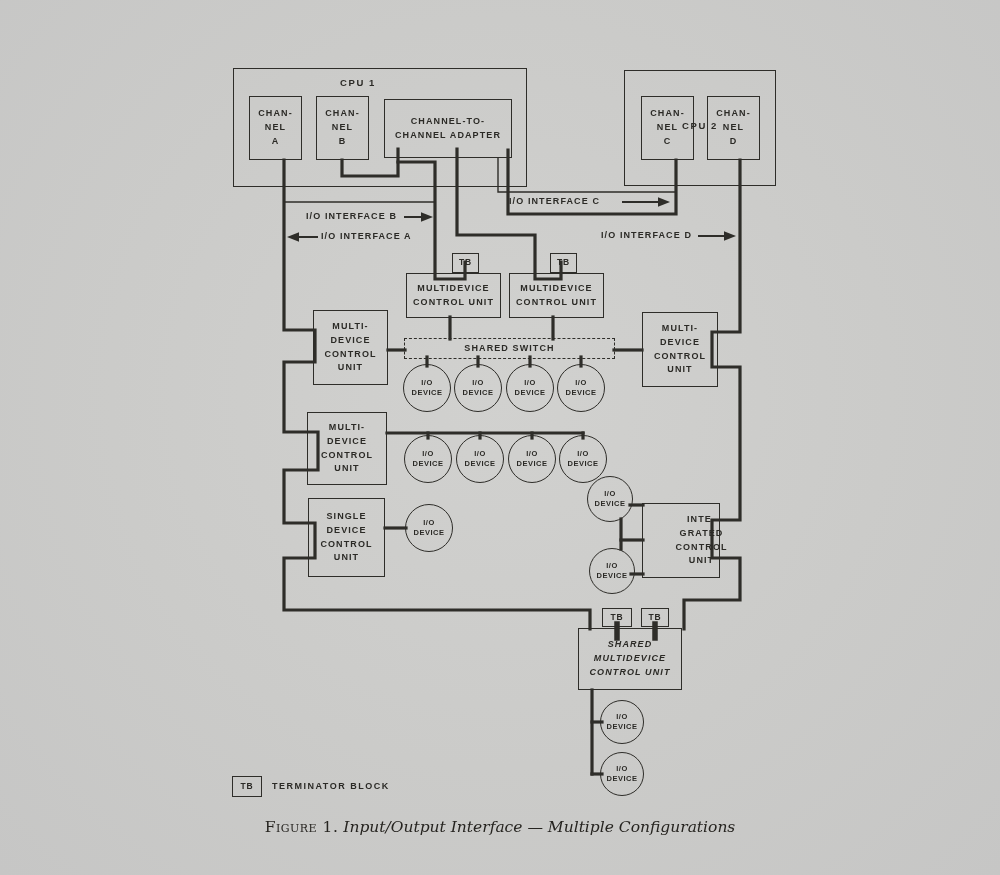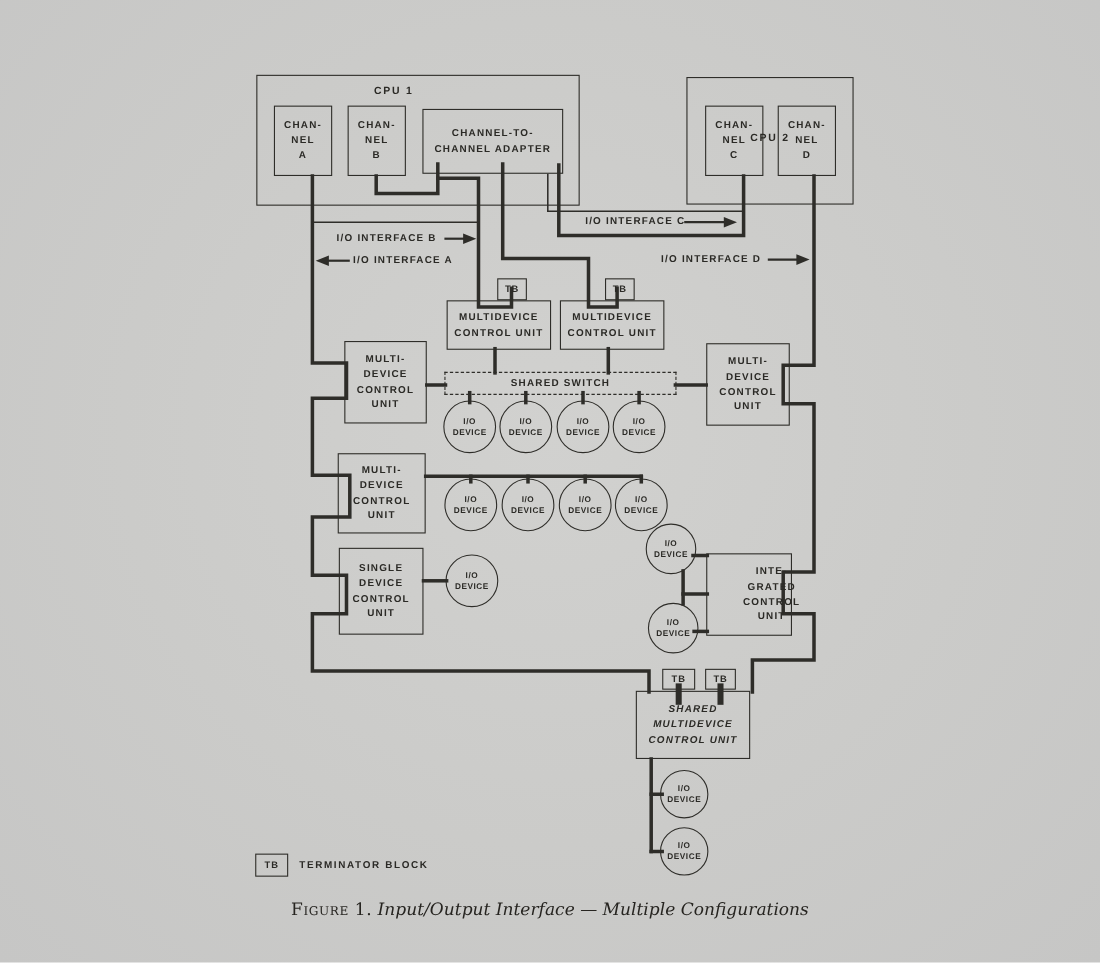--- a/index.html
+++ b/index.html
@@ -126,21 +126,21 @@
   <div class="cputitle" style="left:624px;top:79px;width:152px;margin-top:41px;">CPU 2</div>
   <div class="box" style="left:641px;top:96px;width:53px;height:64px;">CHAN-
 NEL
 C</div>
   <div class="box" style="left:707px;top:96px;width:53px;height:64px;">CHAN-
 NEL
 D</div>
 
   <div class="lbl" style="left:306px;top:211px;">I/O INTERFACE B</div>
   <div class="lbl" style="left:321px;top:231px;">I/O INTERFACE A</div>
-  <div class="lbl" style="left:532px;top:196px;">I/O INTERFACE C</div>
+  <div class="lbl" style="left:509px;top:196px;">I/O INTERFACE C</div>
   <div class="lbl" style="left:601px;top:230px;">I/O INTERFACE D</div>
 
   <div class="box tbbox" style="left:452px;top:253px;width:27px;height:20px;">TB</div>
   <div class="box tbbox" style="left:550px;top:253px;width:27px;height:20px;">TB</div>
 
   <div class="box" style="left:406px;top:273px;width:95px;height:45px;">MULTIDEVICE
 CONTROL UNIT</div>
   <div class="box" style="left:509px;top:273px;width:95px;height:45px;">MULTIDEVICE
 CONTROL UNIT</div>
 

